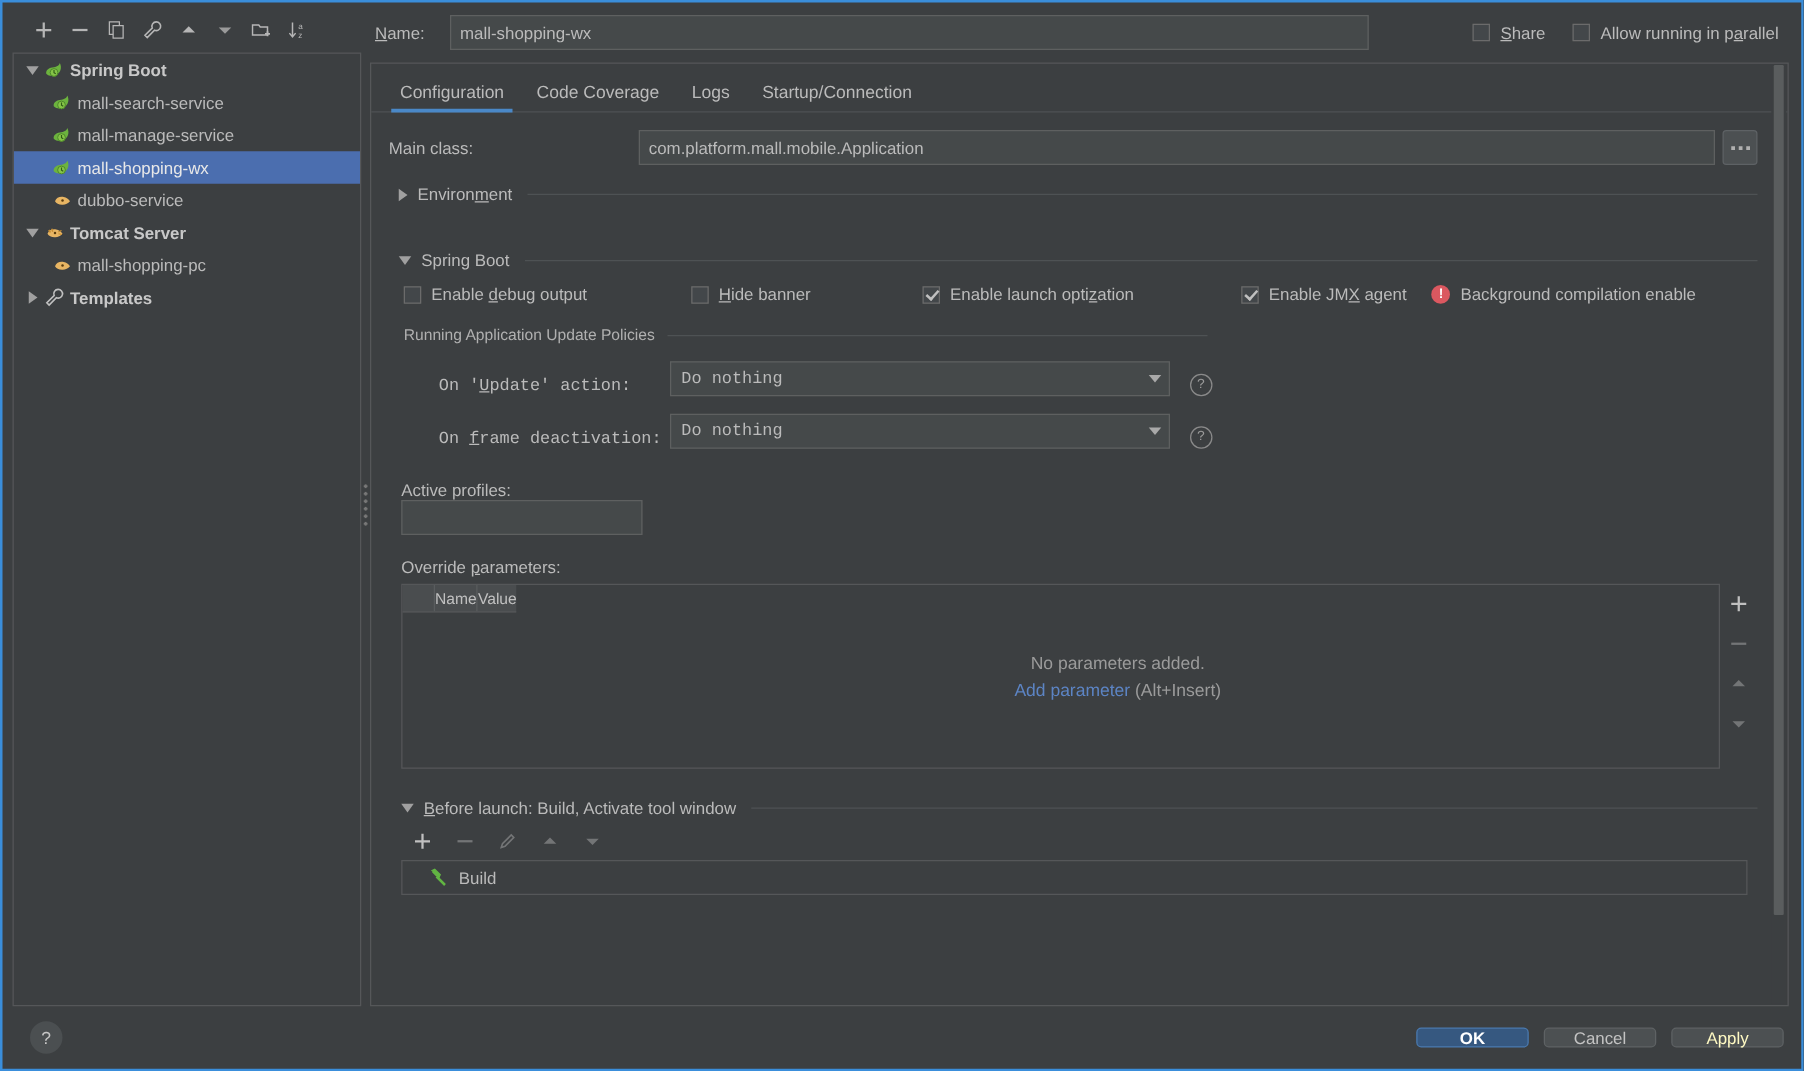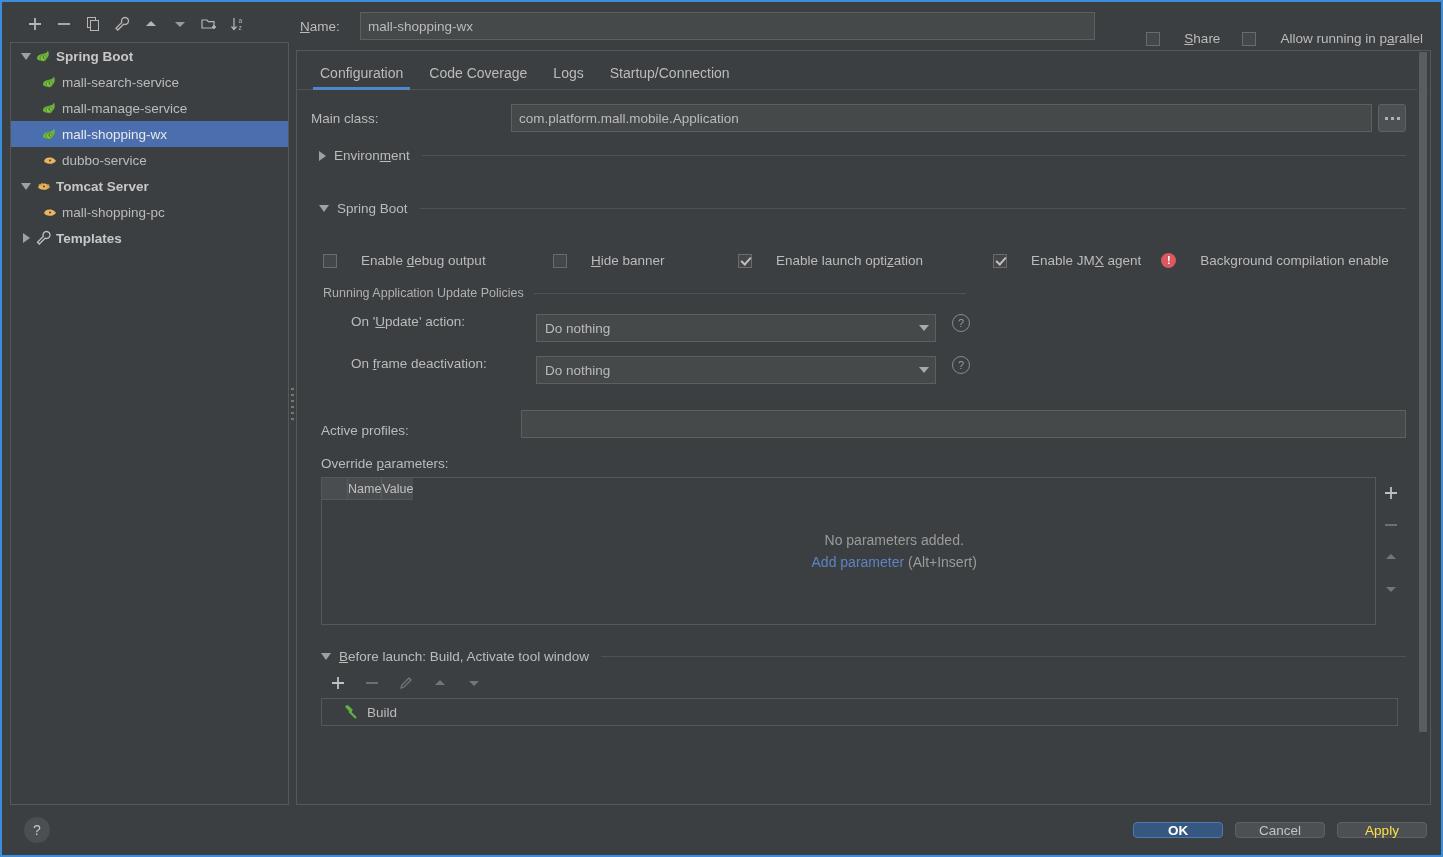--- a/index.html
+++ b/index.html
@@ -205,24 +205,23 @@
   .name-right {
     margin-left: auto;
     display: flex;
     align-items: center;
     gap: 22px;
     padding-right: 8px;
   }
   .cb {
     display: flex;
     align-items: center;
-    gap: 24px;
+    gap: 8px;
     cursor: default;
     white-space: nowrap;
-    margin-top: 25px;
   }
   .box {
     width: 14px; height: 14px;
     border: 1px solid #6b6b6b;
     background: #43474a;
     box-sizing: border-box;
     position: relative;
     flex: 0 0 auto;
   }
   .box.on::after {
@@ -352,23 +351,24 @@
   }
   .group-head {
     display: flex;
     align-items: center;
     gap: 10px;
   }
   .group-head .gl { color: #b0b0b0; font-size: 12.5px; white-space: nowrap; }
   .group-head .line { flex: 1 1 auto; height: 1px; background: #4e5254; margin-right: 440px; }
   .policy-row {
     display: flex;
-    align-items: flex-start;
+    align-items: flex-end;
     margin-top: 14px;
     padding-left: 28px;
+    font-family: Liberation Mono, monospace;
   }
   .policy-label { width: 185px; color: #bbbbbb; }
   .combo {
     width: 400px;
     height: 28px;
     background: #45494a;
     border: 1px solid #5e6060;
     box-sizing: border-box;
     display: flex;
     align-items: center;
@@ -391,23 +391,24 @@
     font-size: 11px;
     display: flex;
     align-items: center;
     justify-content: center;
     margin-left: 16px;
     cursor: default;
     flex: 0 0 auto;
   }
   .profiles-row {
     display: flex;
-    align-items: flex-end;
+    align-items: flex-start;
     margin-top: 26px;
     padding-left: 10px;
+    flex-direction: column;
   }
   .profiles-label { width: 200px; }
   .profiles-field { flex: 1 1 auto; }
   .ovr-label { margin: 18px 0 6px 10px; }
   .table-wrap {
     margin-left: 10px;
     display: flex;
     align-items: stretch;
   }
   .table {
@@ -526,21 +527,21 @@
     cursor: default;
     box-sizing: border-box;
     padding: 0 16px;
   }
   .btn.primary {
     background: #365880;
     border-color: #4a7ab0;
     color: #ffffff;
     font-weight: bold;
   }
-  .btn.off { color: #fde047; }
+  .btn.off { color: #fef9c3; }
   svg { display: block; }
 </style>
 </head>
 <body>
 
 <div class="dialog">
 
 
   <div class="main">
 

